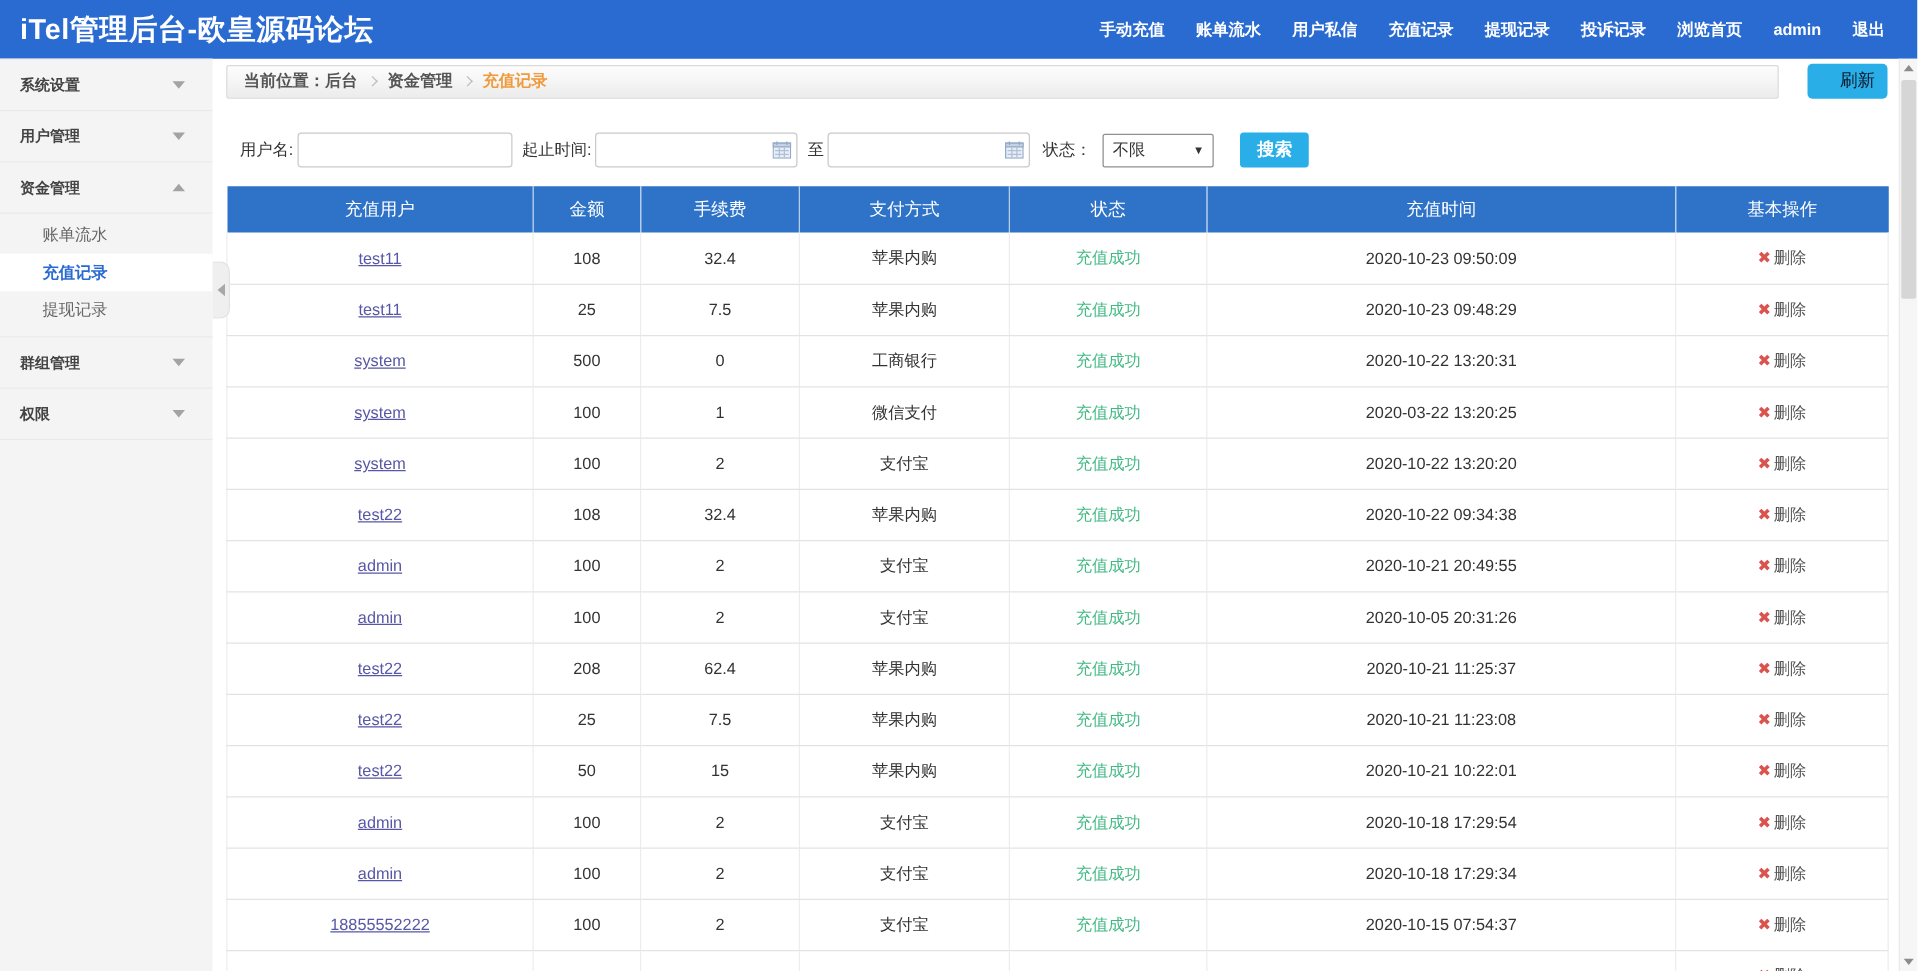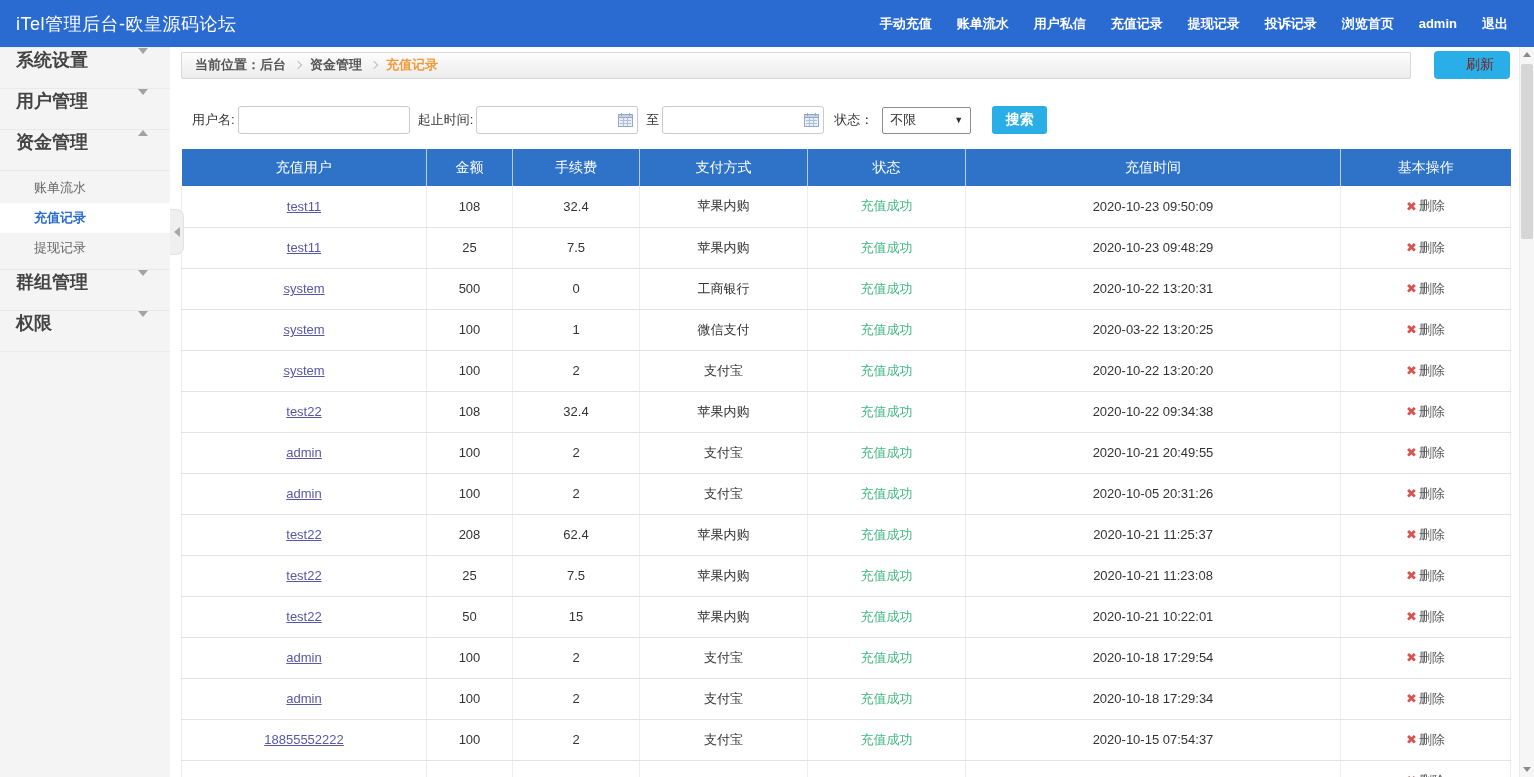--- a/index.html
+++ b/index.html
@@ -1,45 +1,45 @@
 <!DOCTYPE html>
 <html style="--topbar_blue: #2a6bd2; --table_header_blue: #2e73c8; --link_purple: #5757a6; --status_green: #42b983; --delete_red: #d9534f; --breadcrumb_orange: #f09a3c; --button_cyan: #29aee8; --sidebar_active_blue: #2a6bd2;"><head>
 <meta charset="utf-8">
 <style>
   * { margin:0; padding:0; box-sizing:border-box; }
   html,body { width:1534px; height:777px; overflow:hidden; }
   body { font-family:"Liberation Sans","DejaVu Sans",sans-serif; background:#fff; position:relative; }
 
   
   .topbar { height:47px; background:var(--topbar_blue,#2a6bd2); display:flex; align-items:center; justify-content:space-between; padding:0 16px; }
-  .app-title { color:#fff; font-size:18px; font-weight:normal; letter-spacing:.5px; }
+  .app-title { color:#fff; font-size:23px; font-weight:bold; letter-spacing:.5px; }
   .topnav { display:flex; align-items:center; gap:25px; margin-right:10px;text-align:center; }
   .topnav a { color:#fff; font-size:13px; font-weight:bold; text-decoration:none; cursor:pointer; white-space:nowrap; }
 
   
   .layout { display:flex; height:730px; position:relative; }
 
   
   .sidebar { width:170px; background:#f4f4f4; flex:none; border-top:1px solid #ececec; }
-  .side-group { height:41px; display:flex; align-items:flex-start; justify-content:space-between; padding:0 22px 0 16px; border-bottom:1px solid #e9e9e9; font-size:18px; font-weight:bold; color:#444; cursor:pointer; }
+  .side-group { height:41px; display:flex; align-items:center; justify-content:space-between; padding:0 22px 0 16px; border-bottom:1px solid #e9e9e9; font-size:12px; font-weight:bold; color:#444; cursor:pointer; }
   .tri-down { width:0; height:0; border-left:5px solid transparent; border-right:5px solid transparent; border-top:6px solid #a3a3a3; }
   .tri-up { width:0; height:0; border-left:5px solid transparent; border-right:5px solid transparent; border-bottom:6px solid #a3a3a3; }
   .side-sublist { border-bottom:1px solid #e9e9e9; padding:2px 0 6px; }
   .side-sub { height:30px; display:flex; align-items:center; padding-left:34px; font-size:13px; color:#666; cursor:pointer; }
   .side-sub.active { background:#fff; color:var(--sidebar_active_blue,#2a6bd2); font-weight:bold; }
   .collapse-handle { position:absolute; left:170px; top:162px; width:14px; height:46px; background:#efefef; border:1px solid #e2e2e2; border-left:none; border-radius:0 8px 8px 0; display:flex; align-items:center; justify-content:center; cursor:pointer; z-index:4; }
   .tri-left { width:0; height:0; border-top:5px solid transparent; border-bottom:5px solid transparent; border-right:6px solid #a8a8a8; }
 
   
   .content { flex:1; min-width:0; padding:4px 24px 0 11px; }
   .content-header { display:flex; align-items:center; gap:23px; }
   .breadcrumb { flex:1; height:27px; border:1px solid #d9d9d9; border-radius:2px; background:linear-gradient(#fdfdfd,#ececec); display:flex; align-items:center; gap:9px; padding:0 13px; font-size:13px; font-weight:bold; color:#555; }
   .crumb-sep { width:6px; height:6px; border-top:1px solid #bdbdbd; border-right:1px solid #bdbdbd; transform:rotate(45deg); flex:none; }
   .crumb-current { color:var(--breadcrumb_orange,#f09a3c); }
-  .refresh-btn { width:76px; height:28px; background:var(--button_cyan,#29aee8); color:#7f1d1d; font-size:14px; border:none; border-radius:4px; cursor:pointer; font-family:inherit;padding-left:16px; }
+  .refresh-btn { width:64px; height:28px; background:var(--button_cyan,#29aee8); color:#0f172a; font-size:14px; border:none; border-radius:4px; cursor:pointer; font-family:inherit;padding-left:16px; }
 
   
   .filters { display:flex; align-items:center; margin-top:27px; padding-left:11px; font-size:13px; color:#333; }
   .f-label { margin-right:3px; white-space:nowrap; }
   .text-input { width:172px; height:28px; border:1px solid #c9c9c9; border-radius:3px; padding:0 7px; font-size:13px; font-family:inherit; outline:none; }
   .date-wrap { width:162px; height:28px; border:1px solid #c9c9c9; border-radius:3px; background:#fff; display:flex; align-items:center; }
   .date-input { flex:1; min-width:0; height:100%; border:none; outline:none; padding:0 6px; font-size:13px; font-family:inherit; background:transparent; }
   .cal-icon { flex:none; margin-right:4px; cursor:pointer; display:flex; }
   .gap8 { width:8px; flex:none; } .gap10 { width:10px; flex:none; }
   .select-box { width:89px; height:27px; border:1px solid #8f8f8f; border-radius:2px; background:#fff; display:flex; align-items:center; justify-content:space-between; padding:0 7px; cursor:pointer; margin-left:6px; }

